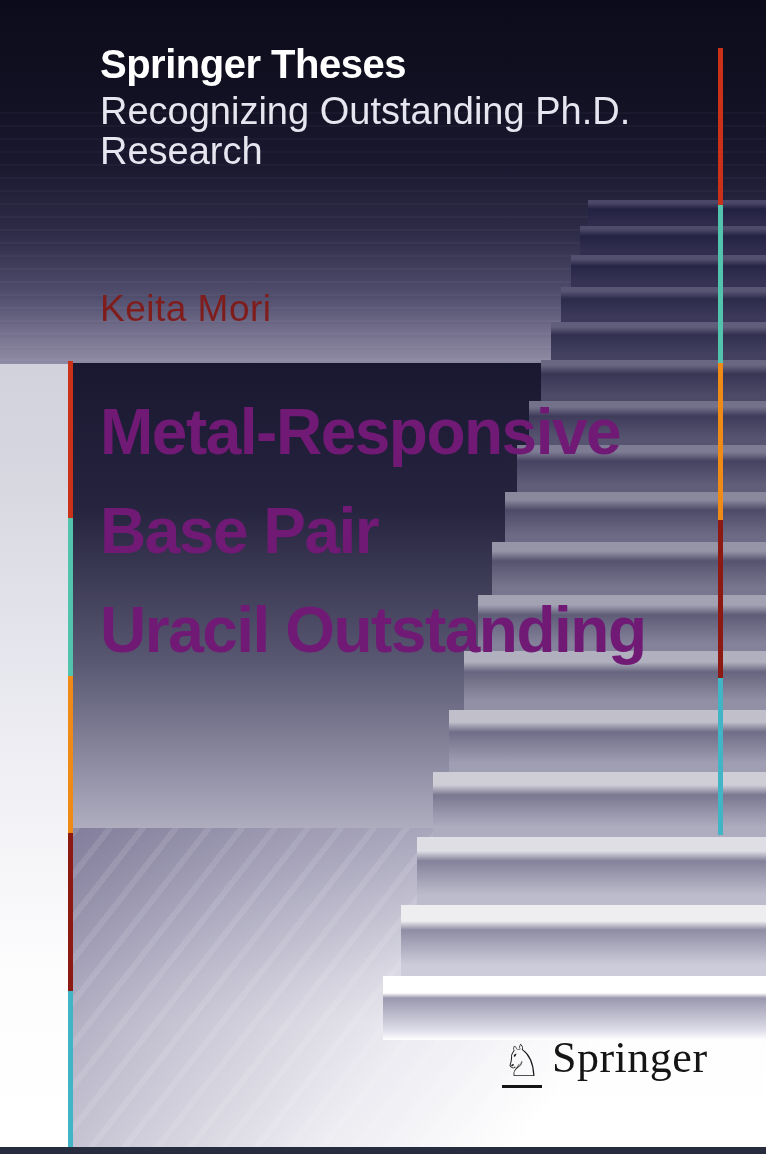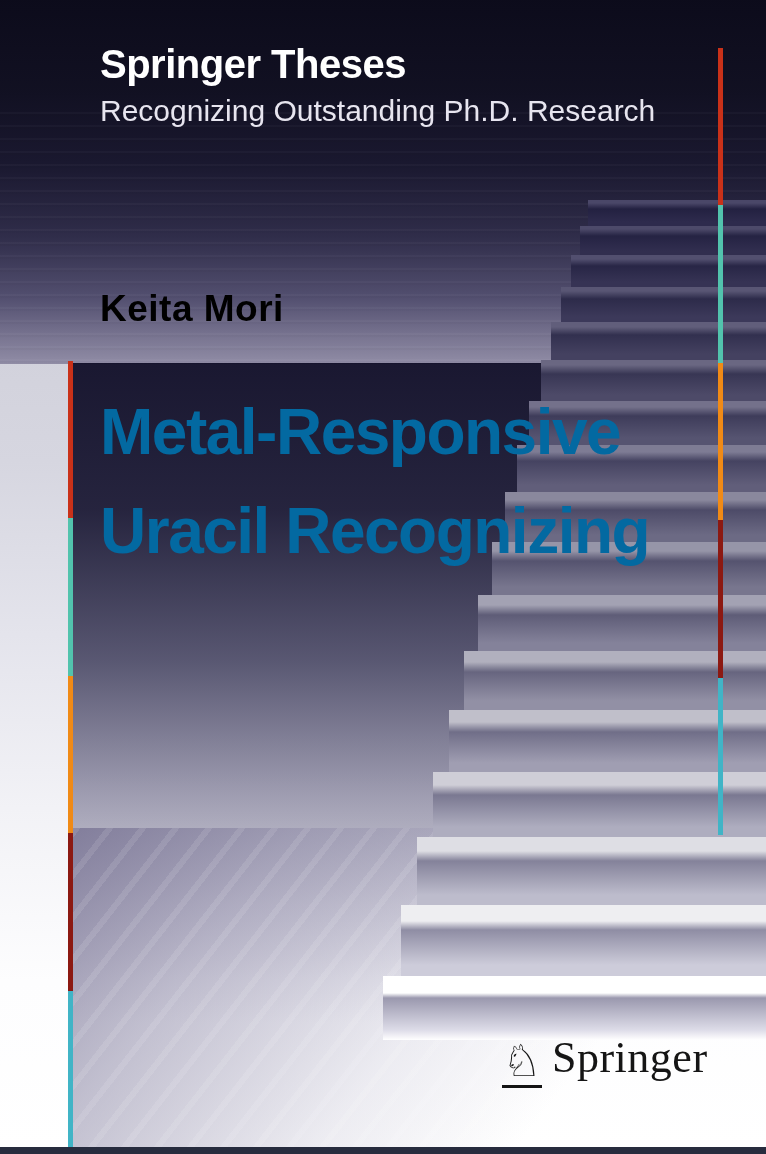--- a/index.html
+++ b/index.html
@@ -61,30 +61,30 @@
   }
   .staircase{inset:0;z-index:4;}
   .step{position:absolute;right:0;}
   .bar{position:absolute;width:5px;z-index:5;display:flex;flex-direction:column;}
   .bar > div{flex:1;}
   .bar-left{left:68px;top:361px;height:787px;}
   .bar-right{left:718px;top:48px;height:787px;}
 
   .series{left:100px;top:40px;z-index:6;position:absolute;color:#fff;}
   .series-name{font-size:40px;font-weight:bold;line-height:48px;letter-spacing:-0.5px;}
-  .series-tagline{font-size:30px;font-weight:400;line-height:40px;margin-top:3px;
+  .series-tagline{font-size:38px;font-weight:400;line-height:40px;margin-top:3px;
     color:#e7e5ef;letter-spacing:0;}
   .author{
     position:absolute;left:100px;top:288px;z-index:6;
-    font-size:37px;font-weight:700;color:#000000;letter-spacing:0.5px;
+    font-size:37px;font-weight:400;color:#7f1d1d;letter-spacing:0.5px;
   }
   .title{
     position:absolute;left:100px;top:383px;width:660px;z-index:6;
     font-size:64px;line-height:99px;font-weight:bold;letter-spacing:-1.5px;
-    color:#0369a1;white-space:nowrap;
+    color:#701a75;white-space:nowrap;
   }
   .publisher{
     position:absolute;left:502px;top:1032px;z-index:6;
     display:flex;align-items:flex-end;gap:10px;
   }
   .horse-wrap{display:flex;flex-direction:column;align-items:center;}
   .horse{
     font-family:"DejaVu Sans",sans-serif;font-size:44px;line-height:1;
     color:#141414;
   }
@@ -141,21 +141,22 @@
 
   <div class="series">
     <div class="series-name">Springer Theses</div>
     <div class="series-tagline">Recognizing Outstanding Ph.D. Research</div>
   </div>
 
   <div class="author">Keita Mori</div>
 
   <div class="title">
     <div>Metal-Responsive</div>
-    <div>Uracil Recognizing</div>
+    <div>Base Pair</div>
+    <div>Uracil Outstanding</div>
   </div>
 
   <div class="publisher">
     <div class="horse-wrap">
       <span class="horse">♘</span>
       <div class="horse-underline"></div>
     </div>
     <span class="pubname">Springer</span>
   </div>
 

